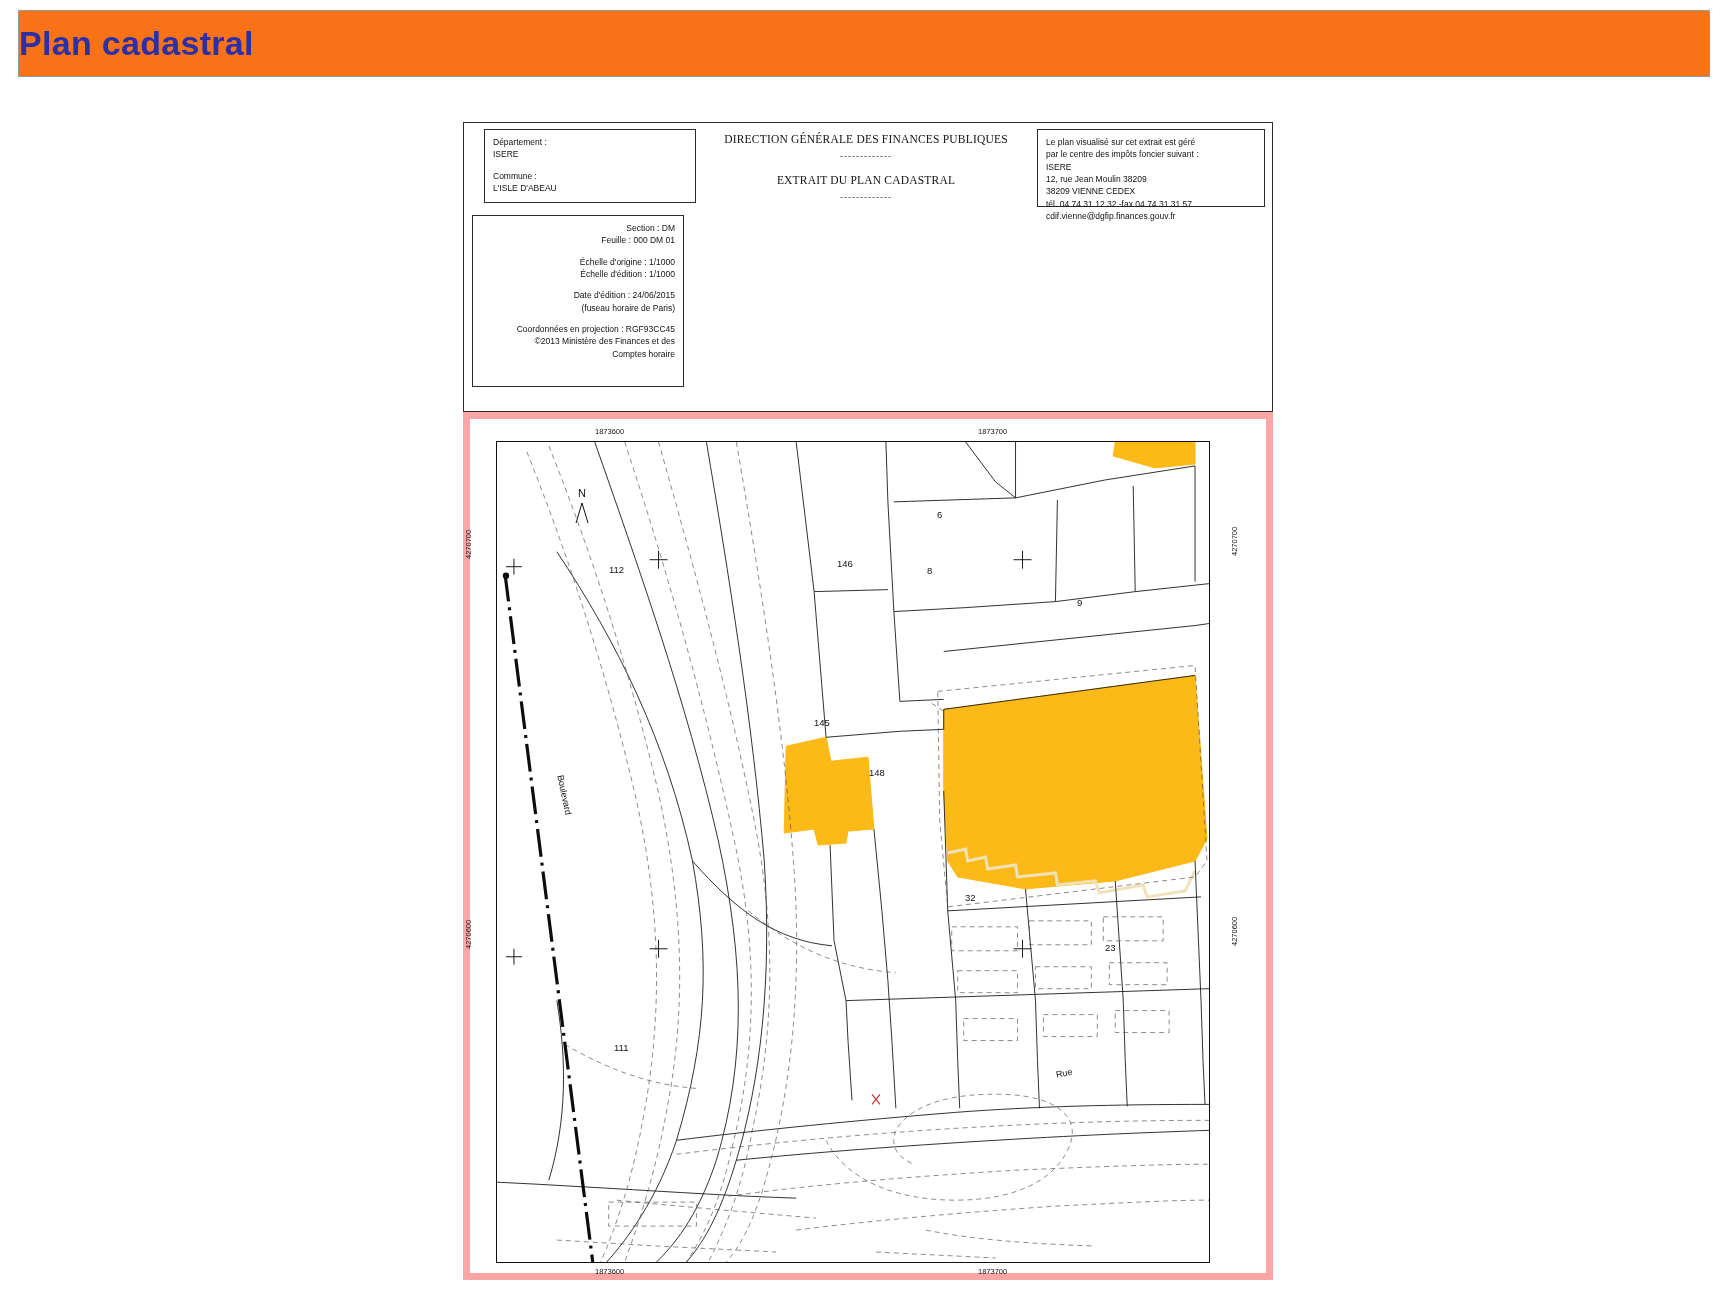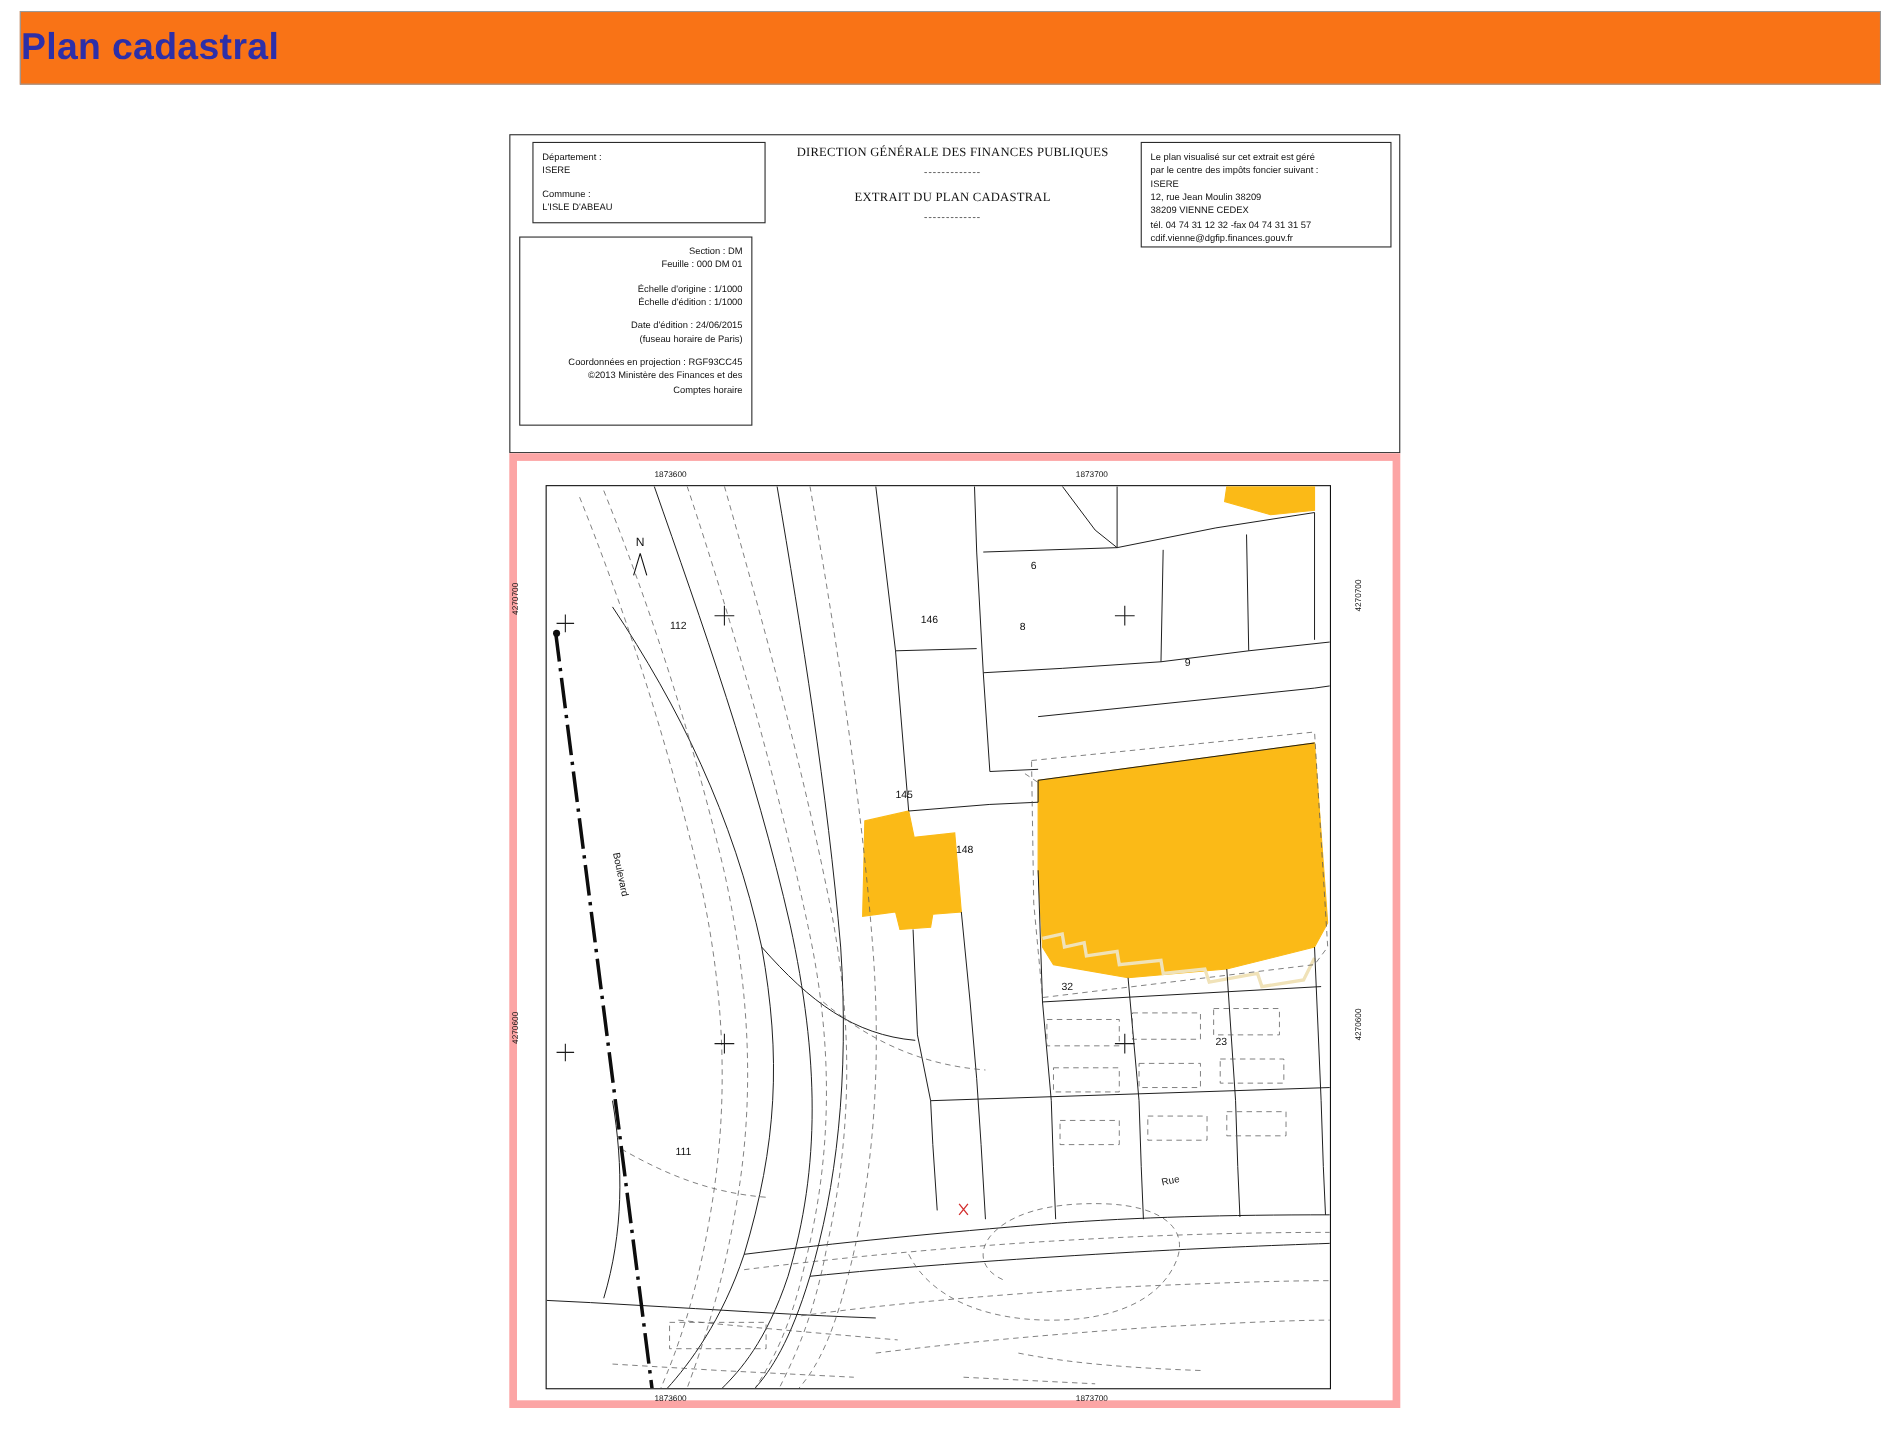--- a/index.html
+++ b/index.html
@@ -66,21 +66,21 @@
     line-height: 1.45;
     padding: 6px 8px;
   }
   .box-dept {
     left: 20px; top: 6px; width: 212px; height: 74px;
   }
   .box-section {
     left: 8px; top: 92px; width: 212px; height: 172px; text-align: right;
   }
   .box-center {
-    left: 573px; top: 6px; width: 228px; height: 96px;
+    left: 573px; top: 6px; width: 228px; height: 78px;
   }
   .box-delivered {
     left: 573px; top: 128px; width: 228px; height: 136px;
   }
   .center-title {
     position: absolute;
     left: 232px;
     top: 8px;
     width: 340px;
     text-align: center;

